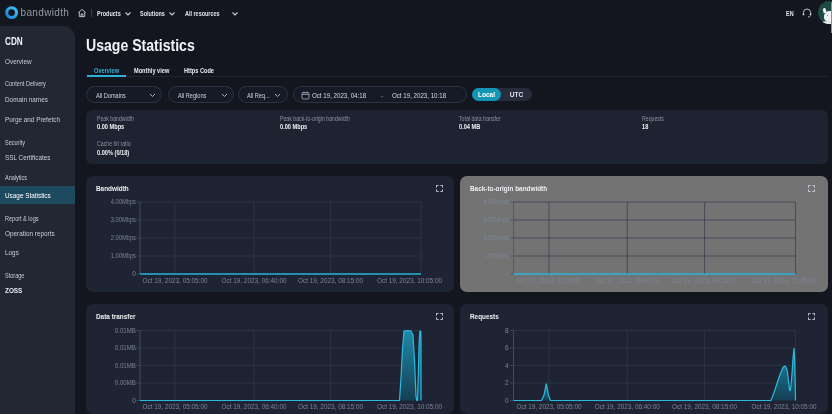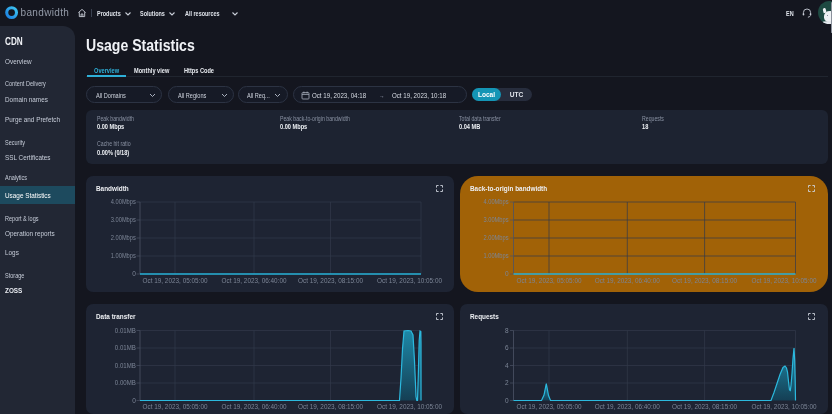--- a/index.html
+++ b/index.html
@@ -166,21 +166,21 @@
       <text x="47.8" y="100.3">0</text>
     </g>
     <g fill="#7c8596" font-size="6.5" text-anchor="middle">
       <text x="87" y="106.5" textLength="65" lengthAdjust="spacingAndGlyphs">Oct 19, 2023, 05:05:00</text>
         <text x="166" y="106.5" textLength="65" lengthAdjust="spacingAndGlyphs">Oct 19, 2023, 06:40:00</text>
       <text x="242.5" y="106.5" textLength="65" lengthAdjust="spacingAndGlyphs">Oct 19, 2023, 08:15:00</text>
         <text x="321.5" y="106.5" textLength="65" lengthAdjust="spacingAndGlyphs">Oct 19, 2023, 10:05:00</text>
     </g>
   </svg>
 </div>
-<div id="p2" class="abs" style="left:460px;top:176px;width:368px;height:116px;border-radius:18px;background:#a16207;">
+<div id="p2" class="abs" style="left:460px;top:176px;width:368px;height:116px;border-radius:7px;background:#737373;">
   <div class="abs ptitle" style="left:10px;top:8px;">Back-to-origin bandwidth</div>
   <svg class="abs" style="right:13px;top:9px;" width="7" height="7" viewBox="0 0 7 7">
     <path d="M0.5 2.6 V0.5 H2.6 M4.4 0.5 H6.5 V2.6 M6.5 4.4 V6.5 H4.4 M2.6 6.5 H0.5 V4.4" fill="none" stroke="#cdd2db" stroke-width="0.9"></path>
   </svg>
   <svg class="abs" style="left:0;top:0;" width="368" height="116" viewBox="0 0 368 116">
     <g stroke="#323a4b" stroke-width="0.7">
       <line x1="53.5" y1="26" x2="335.5" y2="26"></line>
         <line x1="53.5" y1="44" x2="335.5" y2="44"></line>
       <line x1="53.5" y1="62" x2="335.5" y2="62"></line>
         <line x1="53.5" y1="80" x2="335.5" y2="80"></line>

